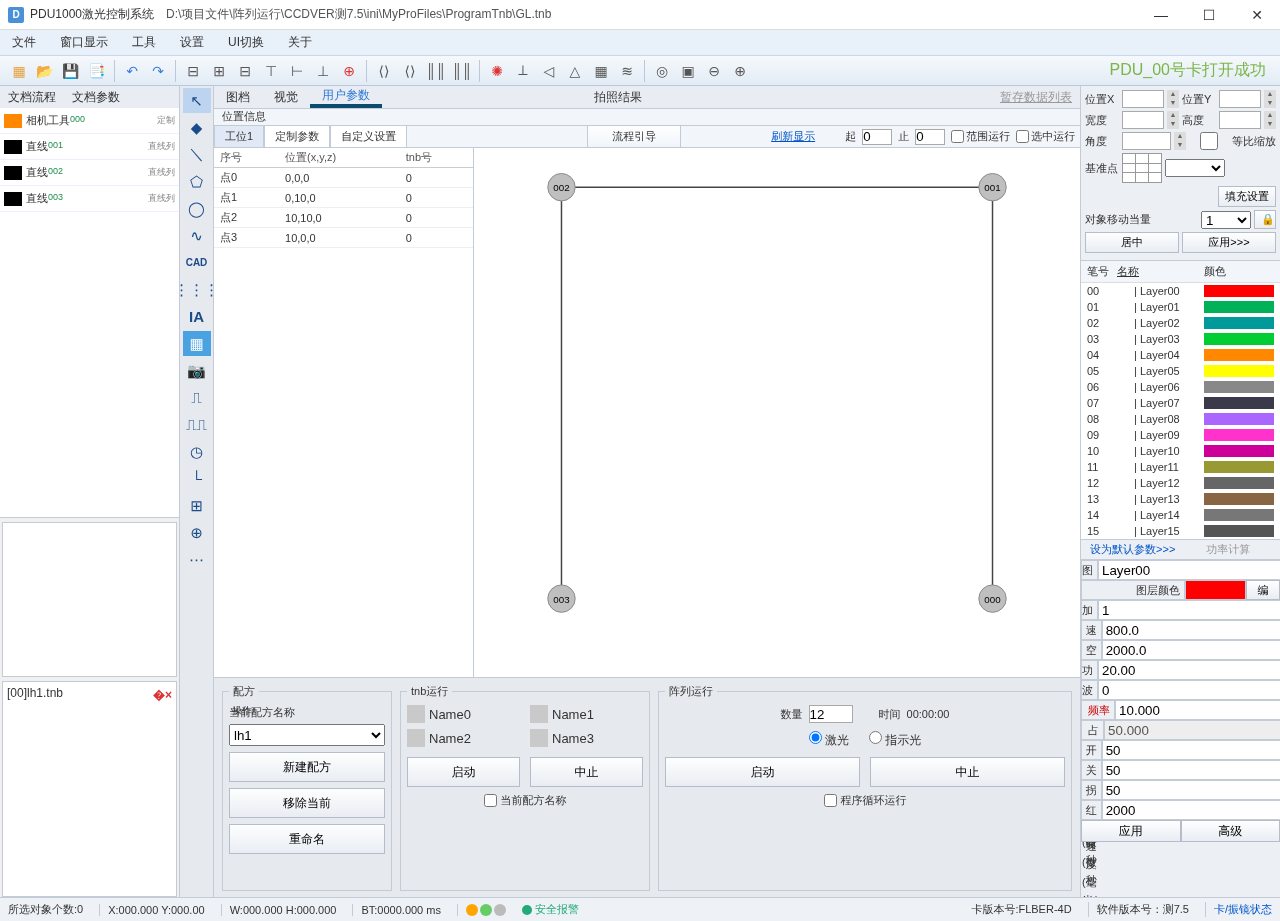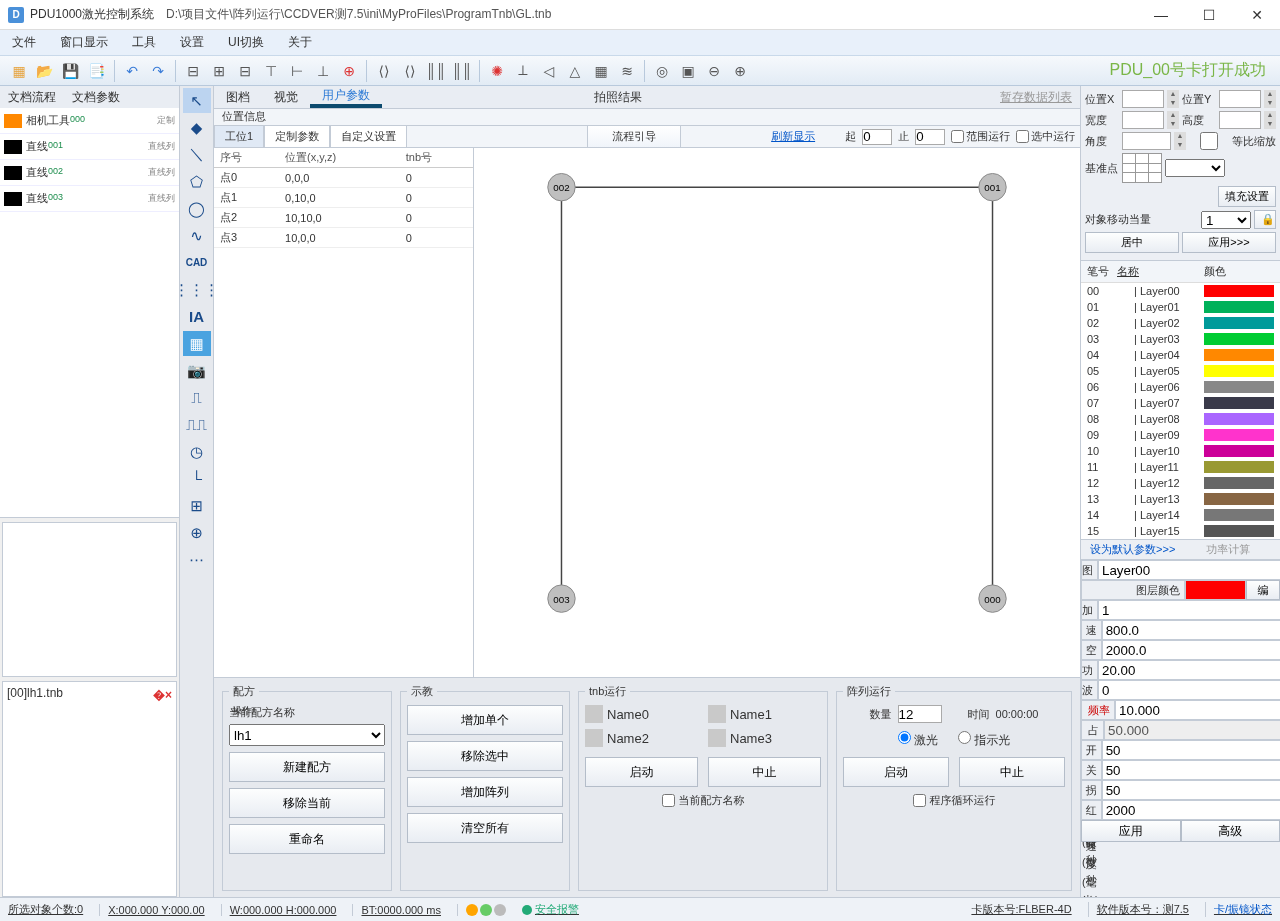--- a/index.html
+++ b/index.html
@@ -105,21 +105,21 @@
 .params .hdr2 a { flex:1; text-align:center; color:#0054c8;}
 .params .hdr2 a.dis { color:#999;}
 .prow2 { display:flex; align-items:center; height:20px;}
 .prow2 .lb2 { width:104px; text-align:right; padding-right:4px; border:1px solid #c3cbd6; background:#eceff4; height:20px; line-height:18px;}
 .prow2 .lb2.red { color:#c00;}
 .prow2 input { flex:1; height:20px; border:1px solid #c3cbd6; padding:0 3px;}
 .prow2 .sw2 { flex:1; height:20px; border:1px solid #c3cbd6;}
 .apprv { display:flex;}
 .apprv button { flex:1; border:1px solid #b4bdc9; background:linear-gradient(#fdfefe,#e9edf3); height:22px; font-size:12px;}
 
-.statusbar { position:absolute; bottom:0; left:0; right:0; height:24px; background:#eef2f7; border-top:1px solid #c3cbd6; display:flex; align-items:center; padding:0 8px; font-size:11px; gap:16px;text-decoration:underline;}
+.statusbar { position:absolute; bottom:0; left:0; right:0; height:24px; background:#eef2f7; border-top:1px solid #c3cbd6; display:flex; align-items:center; padding:0 8px; font-size:11px; gap:16px;}
 .statusbar .seg { border-left:1px solid #c3cbd6; padding-left:8px;}
 .statusbar .lights { display:flex; gap:2px;}
 .statusbar .dot { width:12px; height:12px; border-radius:6px; background:#ffa500;}
 .statusbar .dot.g { background:#6c6;}
 .statusbar .dot.gr { background:#bbb;}
 .statusbar .safe { color:#2a7; display:flex; align-items:center; gap:3px;}
 .statusbar .r { margin-left:auto;}
 </style>
 </head>
 <body>
@@ -335,27 +335,20 @@
 
     <div class="ops">
       <fieldset class="col1">
         <legend>配方</legend>
         <div class="lbl">当前配方名称</div>
         <select><option>lh1</option></select>
         <button>新建配方</button>
         <button>移除当前</button>
         <button>重命名</button>
       </fieldset>
-      <fieldset class="col2">
-        <legend>示教</legend>
-        <button>增加单个</button>
-        <button>移除选中</button>
-        <button>增加阵列</button>
-        <button>清空所有</button>
-      </fieldset>
       <fieldset class="col3">
         <legend>tnb运行</legend>
         <div class="checks">
           <label>
               <span class="box"></span>
               <span>Name0</span>
             </label>
           <label>
               <span class="box"></span>
               <span>Name1</span>

